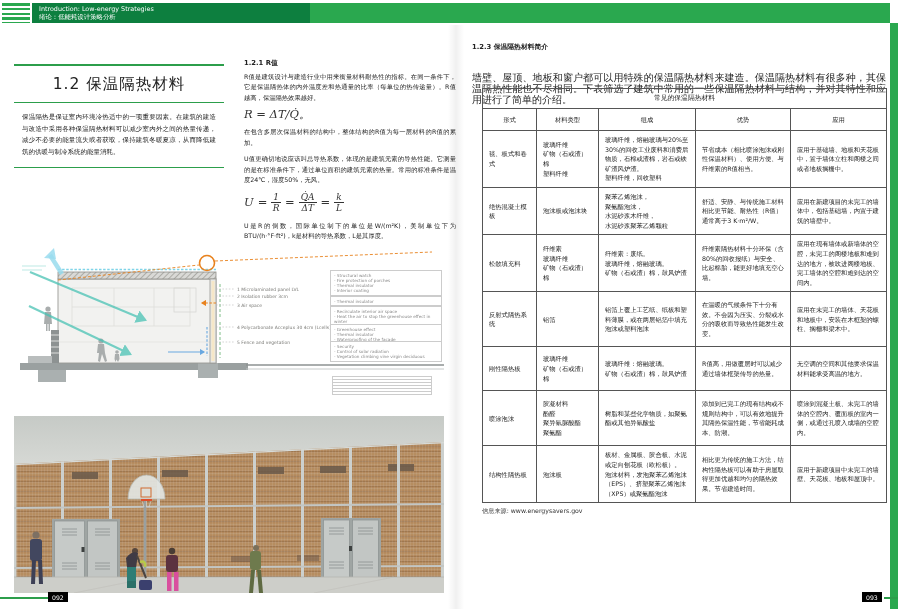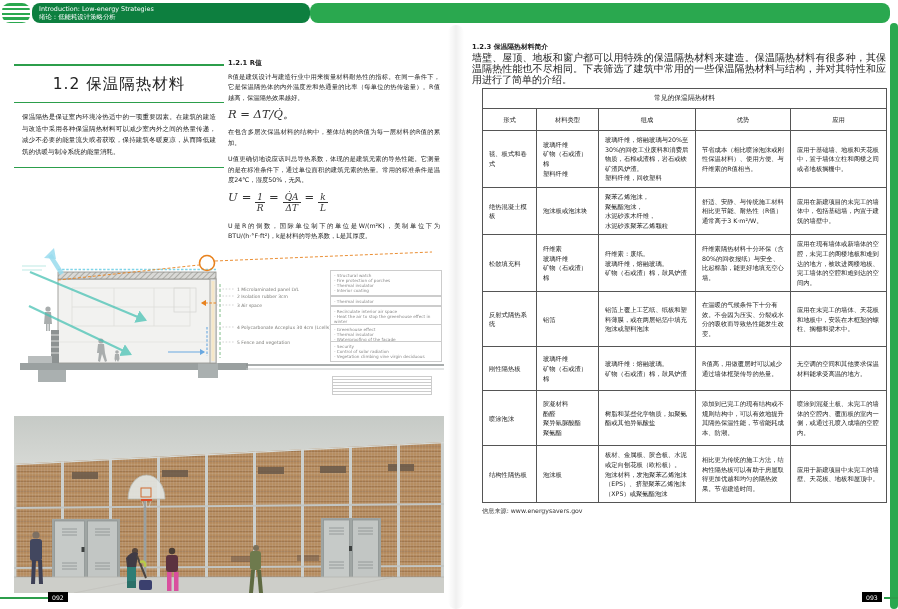--- a/index.html
+++ b/index.html
@@ -1,51 +1,51 @@
 <!DOCTYPE html>
 <html><head>
 <meta charset="utf-8">
 <style>
   html,body{margin:0;padding:0;width:898px;height:609px;background:#fff;overflow:hidden;
     font-family:"DejaVu Sans","Liberation Sans",sans-serif;color:#222;}
-  .abs{position:absolute;border-radius:8px;}
+  .abs{position:absolute;}
   
   #logo-stripes{left:2px;top:3px;width:28px;height:20px;
     background:repeating-linear-gradient(to bottom,#2aa84f 0 2.6px,#fff 2.6px 4.8px);}
   #hdr-dark{left:32px;top:3px;width:278px;height:20px;background:#0d7f3f;color:#fff;
     font-size:6.4px;line-height:8.4px;padding:2px 7px;box-sizing:border-box;}
   #hdr-bar{left:310px;top:3px;width:580px;height:20px;background:#2aa84f;}
   #right-bar{left:890px;top:23px;width:8px;height:586px;background:#2aa84f;}
   #gutter{left:448px;top:25px;width:16px;height:584px;
     background:linear-gradient(to right,rgba(0,0,0,0),rgba(0,0,0,.06),rgba(0,0,0,0));}
   
   #lp-title-block{left:14px;top:64px;width:210px;}
   .gline{border:none;border-top:2px solid #2c9e4b;margin:0;}
   .gline-thin{border:none;border-top:1.2px solid #2c9e4b;margin:0;}
   #lp-title{font-size:15.5px;font-weight:400;text-align:center;letter-spacing:1px;margin:8px 0 7px;}
   .body-txt{font-size:6.5px;line-height:11.5px;text-align:justify;margin:9px 8px;}
-  #mid-col{left:228px;top:58px;width:212px;font-size:6.3px;line-height:10.6px;text-align:justify;}
+  #mid-col{left:244px;top:58px;width:212px;font-size:6.3px;line-height:10.6px;text-align:justify;}
   #mid-col h4{font-size:6.8px;font-weight:bold;margin:0 0 3px;}
   #mid-col p{margin:0 0 6px;}
   .formula{font-family:"DejaVu Serif","Liberation Serif",serif;font-style:italic;font-size:11.5px;
-    display:flex;gap:4px;margin:5px 0 7px;color:#333;}
+    display:flex;align-items:center;gap:4px;margin:5px 0 7px;color:#333;}
   .frac{display:inline-flex;flex-direction:column;align-items:center;font-size:9px;line-height:1.15;}
   .frac .num{border-bottom:0.8px solid #333;padding:0 2px;}
   
   #diagram{left:14px;top:246px;width:430px;height:170px;}
   .note-box{position:absolute;left:316px;width:112px;background:#fff;border:0.6px solid #ccc;
     font-size:4.2px;line-height:5.3px;color:#8a8a8a;padding:1.5px 3px;box-sizing:border-box;
     white-space:pre-line;}
   #note-foot{position:absolute;left:318px;top:130px;width:98px;height:17px;border:0.6px solid #ccc;
     background:repeating-linear-gradient(to bottom,#fff 0 2.4px,#ccc 2.4px 3px);}
   
   #photo{left:14px;top:416px;width:430px;height:177px;}
   
   #rp-head{left:472px;top:42px;width:414px;}
-  #rp-head h4{font-size:6.8px;font-weight:bold;margin:0 0 0;}
+  #rp-head h4{font-size:6.8px;font-weight:bold;margin:0 0 20px;}
   #rp-head p{font-size:10px;line-height:11px;text-align:justify;margin:0;}
   #rp-table-wrap{left:482px;top:88px;width:404px;}
   table{border-collapse:collapse;width:404px;table-layout:fixed;}
   th,td{border:0.9px solid #555;font-size:6.3px;line-height:9.6px;font-weight:normal;
     padding:4px 6px;vertical-align:middle;text-align:left;box-sizing:border-box;}
   th{text-align:center;}
   .tbl-title td{text-align:center;font-size:6.8px;height:20px;padding:2px;}
   .hdr-row th{height:22px;}
   .pre{white-space:pre-line;}
   tr.r1 td{height:52px} tr.r2 td{height:46px} tr.r3 td{height:55px} tr.r4 td{height:55px}

